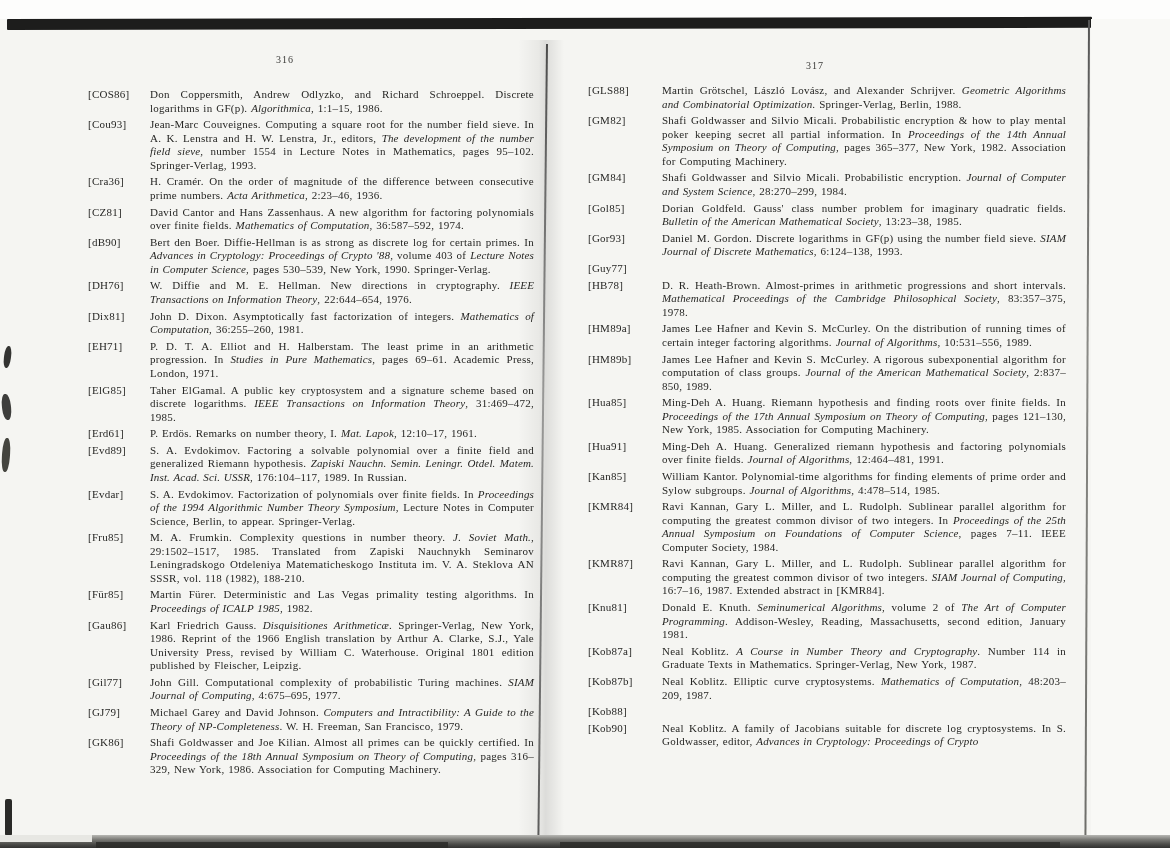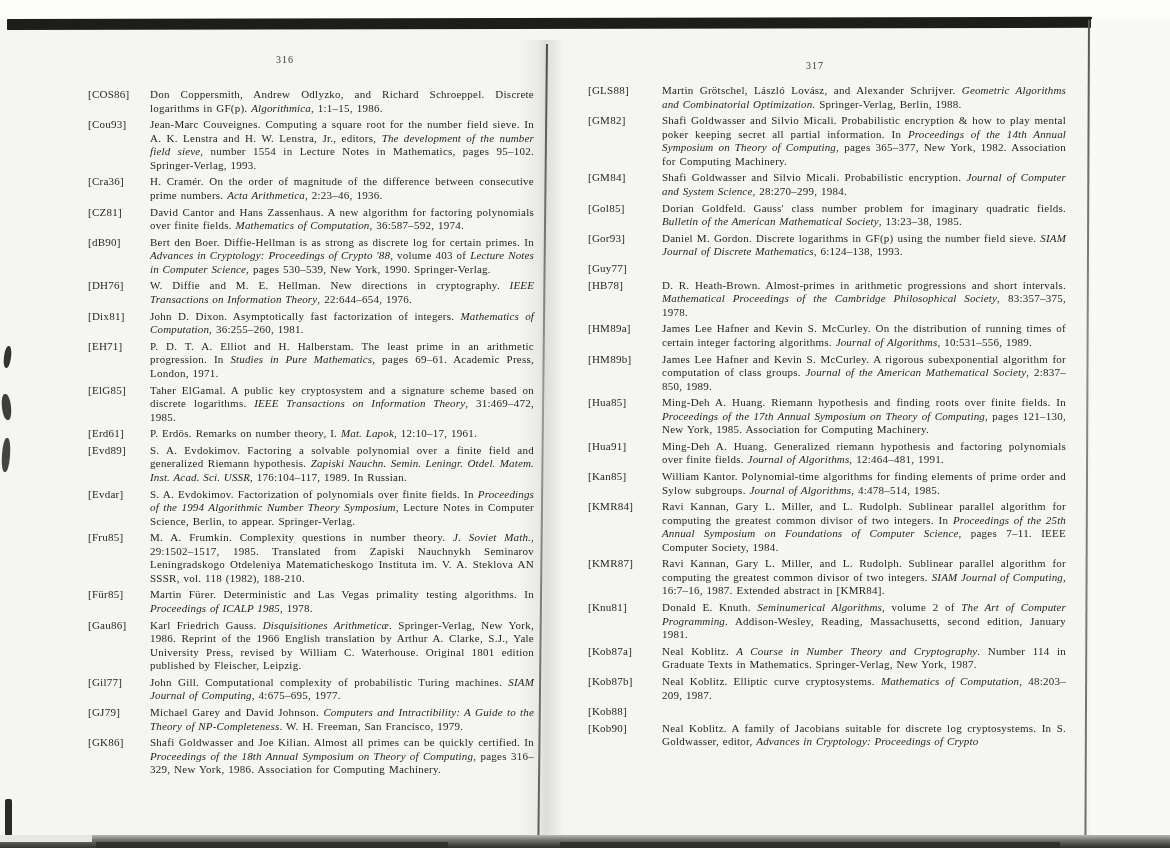--- a/index.html
+++ b/index.html
@@ -103,21 +103,21 @@
       <div class="entry">
         <span class="label">[Evdar]</span>
         <span class="body"><span>S. A. Evdokimov. Factorization of polynomials over finite fields. In </span><i>Proceedings of the 1994 Algorithmic Number Theory Symposium</i><span>, Lecture Notes in Computer Science, Berlin, to appear. Springer-Verlag.</span></span>
       </div>
       <div class="entry">
         <span class="label">[Fru85]</span>
         <span class="body"><span>M. A. Frumkin. Complexity questions in number theory. </span><i>J. Soviet Math.</i><span>, 29:1502–1517, 1985. Translated from Zapiski Nauchnykh Seminarov Leningradskogo Otdeleniya Matematicheskogo Instituta im. V. A. Steklova AN SSSR, vol. 118 (1982), 188-210.</span></span>
       </div>
       <div class="entry">
         <span class="label">[Für85]</span>
-        <span class="body"><span>Martin Fürer. Deterministic and Las Vegas primality testing algorithms. In </span><i>Proceedings of ICALP 1985</i><span>, 1978.</span></span>
+        <span class="body"><span>Martin Fürer. Deterministic and Las Vegas primality testing algorithms. In </span><i>Proceedings of ICALP 1985</i><span>, 1982.</span></span>
       </div>
       <div class="entry">
         <span class="label">[Gau86]</span>
         <span class="body"><span>Karl Friedrich Gauss. </span><i>Disquisitiones Arithmeticæ</i><span>. Springer-Verlag, New York, 1986. Reprint of the 1966 English translation by Arthur A. Clarke, S.J., Yale University Press, revised by William C. Waterhouse. Original 1801 edition published by Fleischer, Leipzig.</span></span>
       </div>
       <div class="entry">
         <span class="label">[Gil77]</span>
         <span class="body"><span>John Gill. Computational complexity of probabilistic Turing machines. </span><i>SIAM Journal of Computing</i><span>, 4:675–695, 1977.</span></span>
       </div>
       <div class="entry">

